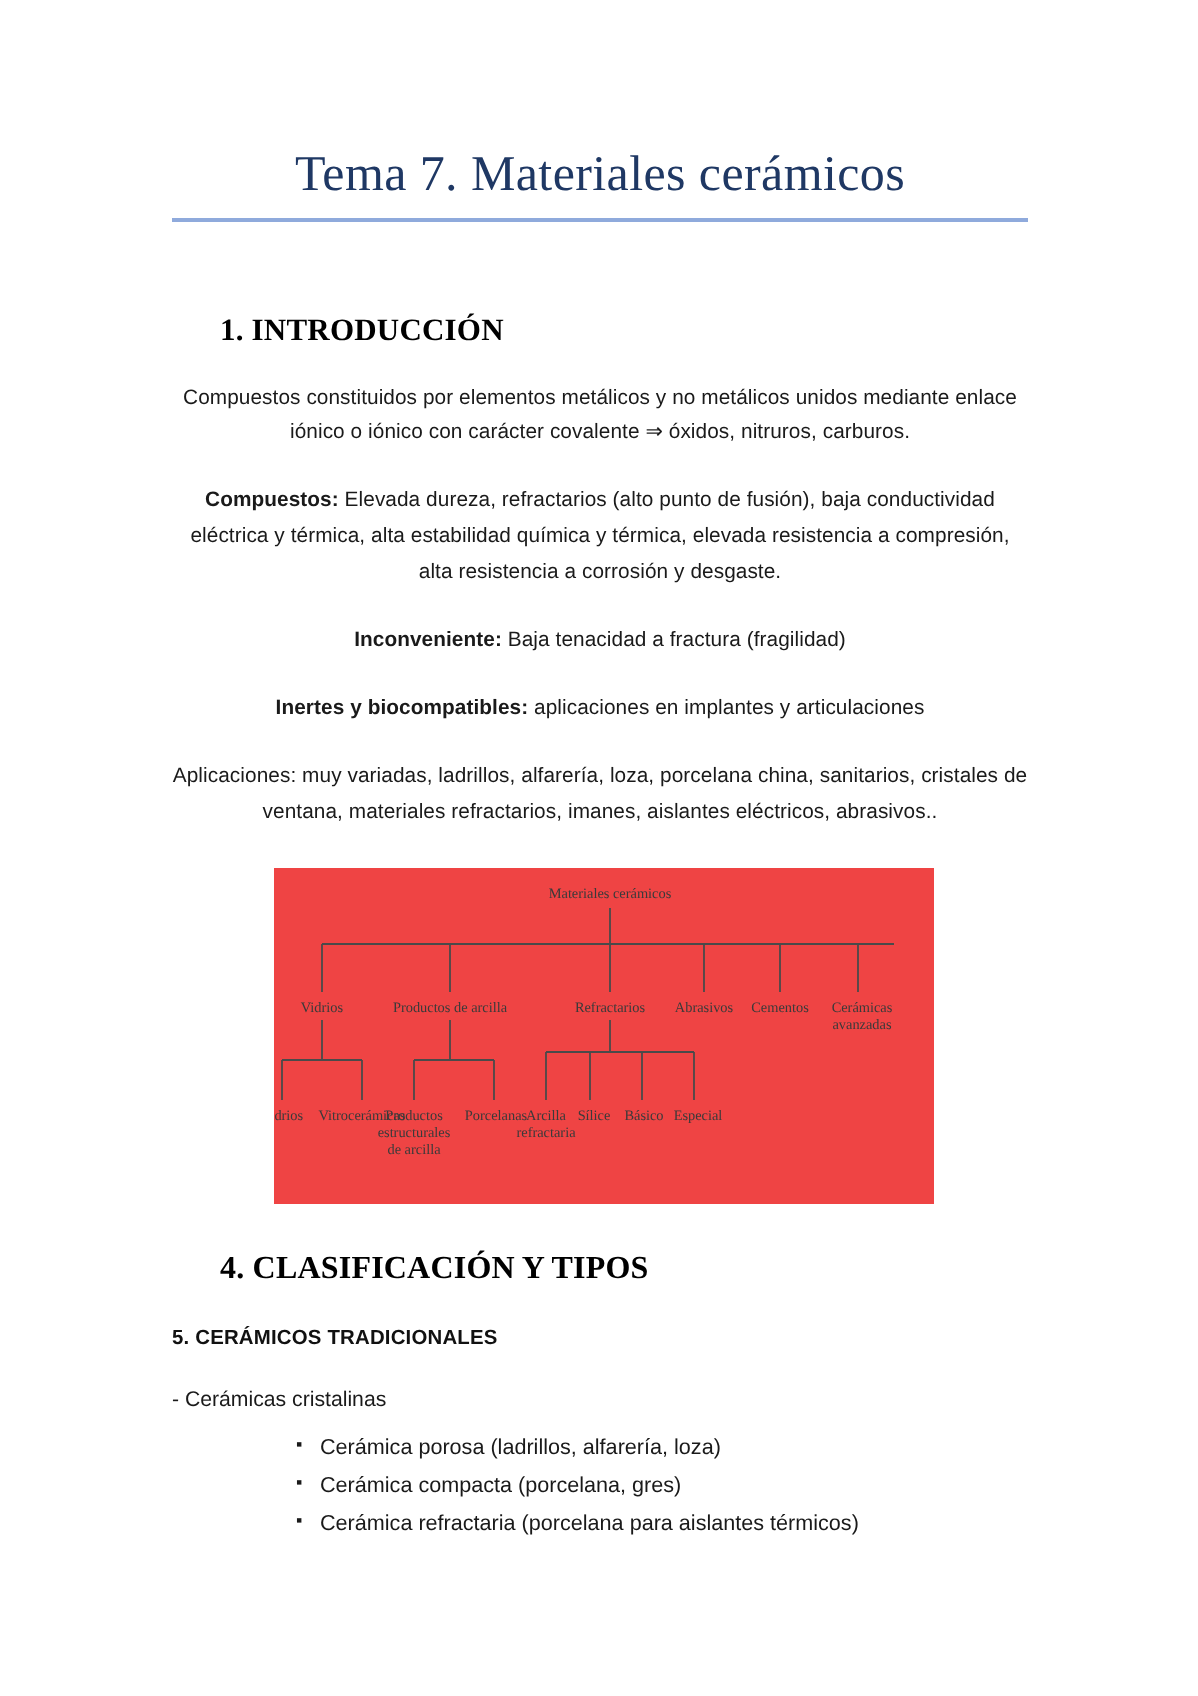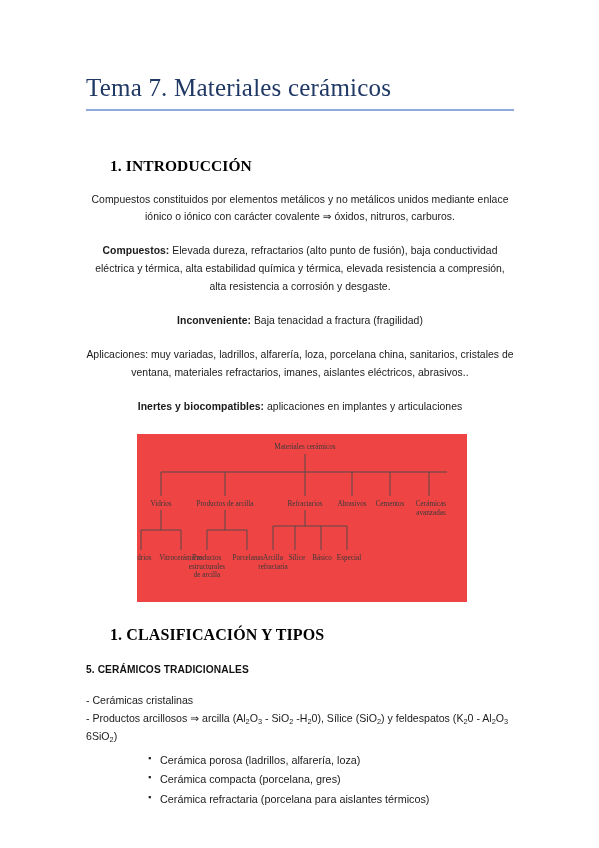--- a/index.html
+++ b/index.html
@@ -27,20 +27,21 @@
     left: 86px;
     top: 0;
     width: 428px;
   }
 
   
   .doc-title {
     font-family: "Liberation Serif", serif;
     font-size: 25px;
     color: #1f3864;
+    text-align: center;
     letter-spacing: 0.2px;
     margin: 0;
     padding-top: 74px;
     font-weight: normal;
     line-height: 1.1;
   }
   .title-rule {
     margin-top: 7px;
     height: 2px;
     background: #8faadc;
@@ -134,23 +135,23 @@
     <div class="title-rule"></div>
 
     <div class="section-heading h-intro">1. INTRODUCCIÓN</div>
 
     <p class="para">Compuestos constituidos por elementos metálicos y no metálicos unidos mediante enlace iónico o iónico con carácter covalente ⇒ óxidos, nitruros, carburos.</p>
 
     <p class="para"><b>Compuestos:</b><span> Elevada dureza, refractarios (alto punto de fusión), baja conductividad eléctrica y térmica, alta estabilidad química y térmica, elevada resistencia a compresión, alta resistencia a corrosión y desgaste.</span></p>
 
     <p class="para"><b>Inconveniente:</b><span> Baja tenacidad a fractura (fragilidad)</span></p>
 
+    <p class="para"><b>Inertes y biocompatibles:</b><span> aplicaciones en implantes y articulaciones</span></p>
+
     <p class="para">Aplicaciones: muy variadas, ladrillos, alfarería, loza, porcelana china, sanitarios, cristales de ventana, materiales refractarios, imanes, aislantes eléctricos, abrasivos..</p>
-
-    <p class="para"><b>Inertes y biocompatibles:</b><span> aplicaciones en implantes y articulaciones</span></p>
 
     <div class="figure">
       <svg width="330" height="168" viewBox="0 0 330 168" xmlns="http://www.w3.org/2000/svg">
         <g stroke="#4a4a4a" stroke-width="0.9" fill="none">
 
           <line x1="168" y1="20" x2="168" y2="38"></line>
 
           <line x1="24" y1="38" x2="310" y2="38"></line>
 
           <line x1="24" y1="38" x2="24" y2="62"></line>
@@ -193,27 +194,26 @@
           <text x="70" y="126"><tspan x="70" dy="0">Productos</tspan><tspan x="70" dy="8.6">estructurales</tspan><tspan x="70" dy="8.6">de arcilla</tspan></text>
           <text x="111" y="126">Porcelanas</text>
           <text x="136" y="126"><tspan x="136" dy="0">Arcilla</tspan><tspan x="136" dy="8.6">refractaria</tspan></text>
           <text x="160" y="126">Sílice</text>
           <text x="185" y="126">Básico</text>
           <text x="212" y="126">Especial</text>
         </g>
       </svg>
     </div>
 
-    <div class="section-heading h-clasif" style="margin-top:24px">1.  CLASIFICACIÓN Y TIPOS</div>
+    <div class="section-heading h-clasif" style="margin-top:24px">4.  CLASIFICACIÓN Y TIPOS</div>
 
     <div class="sub-heading" style="margin-top:20px">5. CERÁMICOS TRADICIONALES</div>
 
     <div class="dash-line" style="margin-top:16px">- Cerámicas cristalinas</div>
 
-    <div class="dash-line">- Productos arcillosos  ⇒ arcilla (Al<sub>2</sub>O<sub>3</sub> - SiO<sub>2</sub> -H<sub>2</sub>0), Sílice (SiO<sub>2</sub>) y feldespatos (K<sub>2</sub>0 - Al<sub>2</sub>O<sub>3</sub> 6SiO<sub>2</sub>)</div>
 
     <ul class="bullets" style="margin-top:6px">
       <li>Cerámica porosa (ladrillos, alfarería, loza)</li>
       <li>Cerámica compacta (porcelana, gres)</li>
       <li>Cerámica refractaria (porcelana para aislantes térmicos)</li>
     </ul>
 
   </div>
 </div>
 

